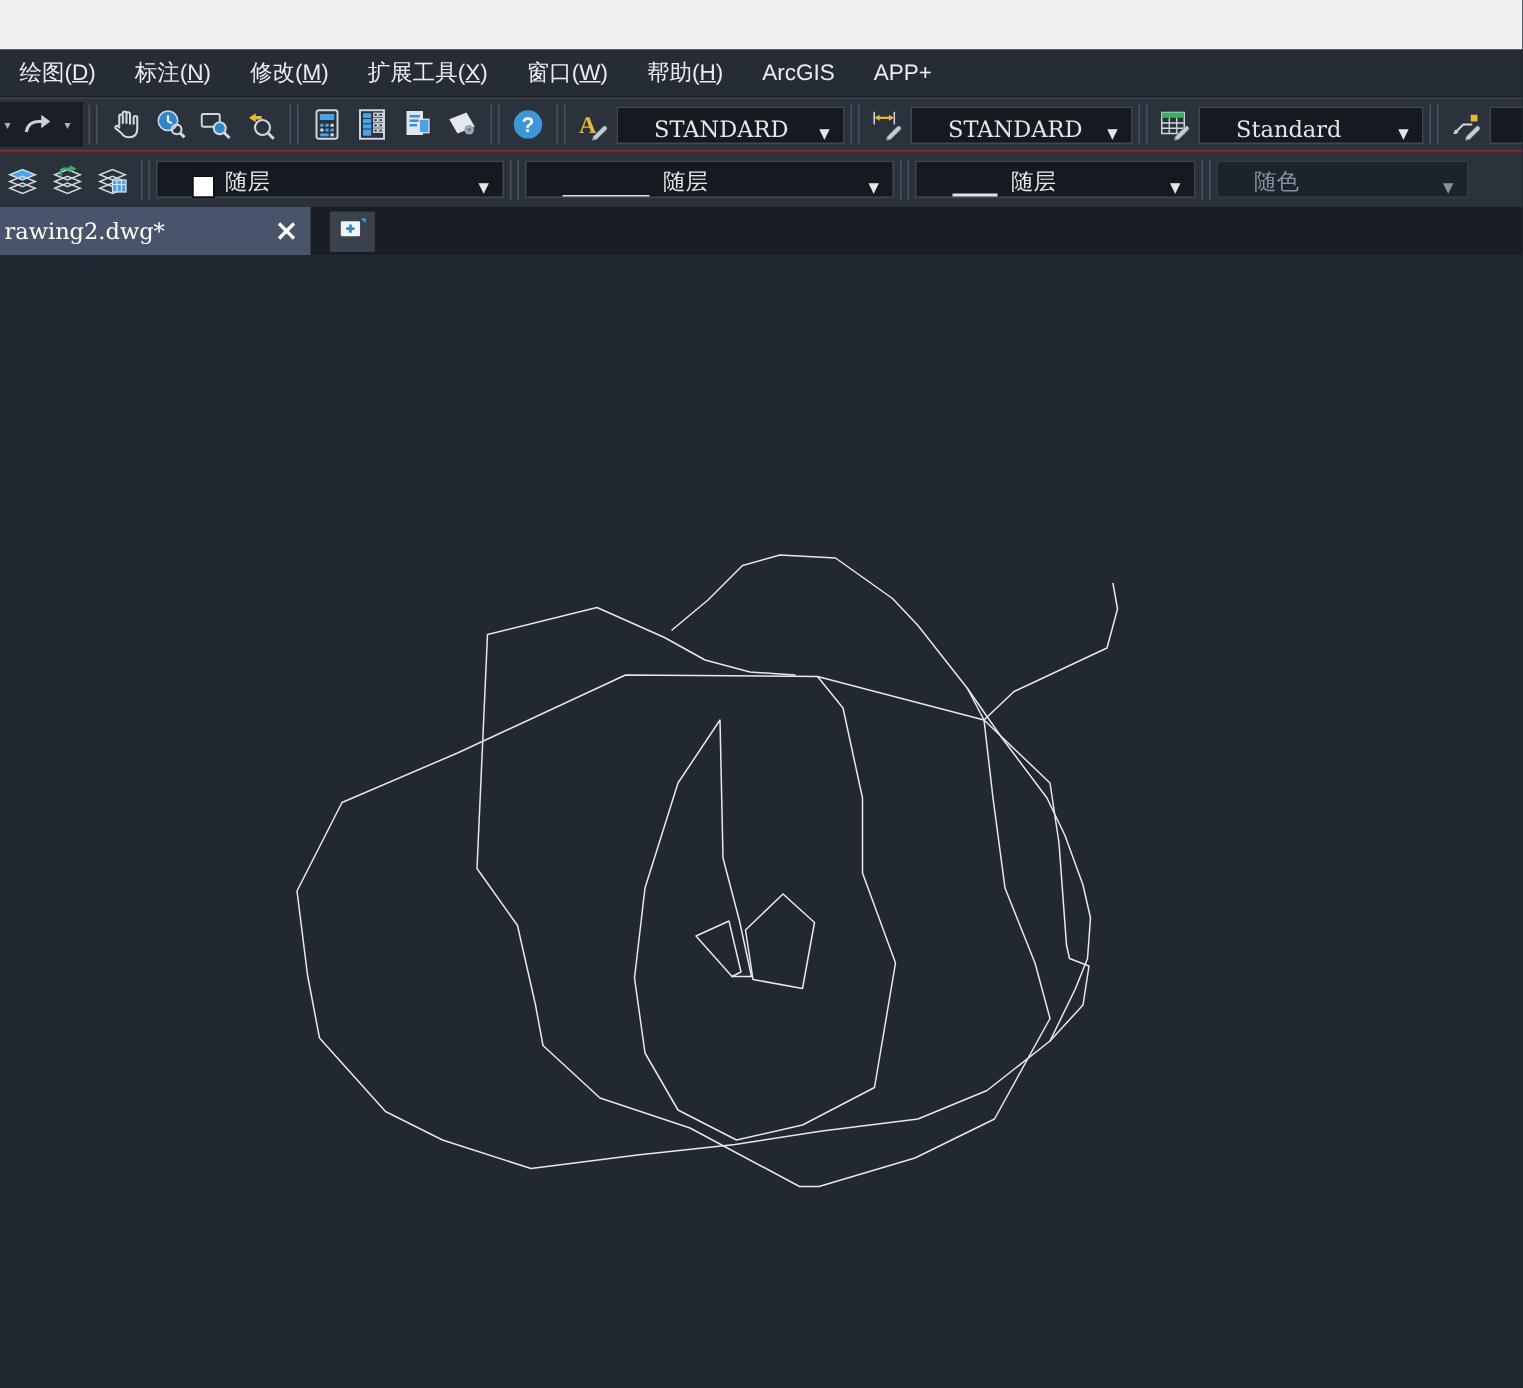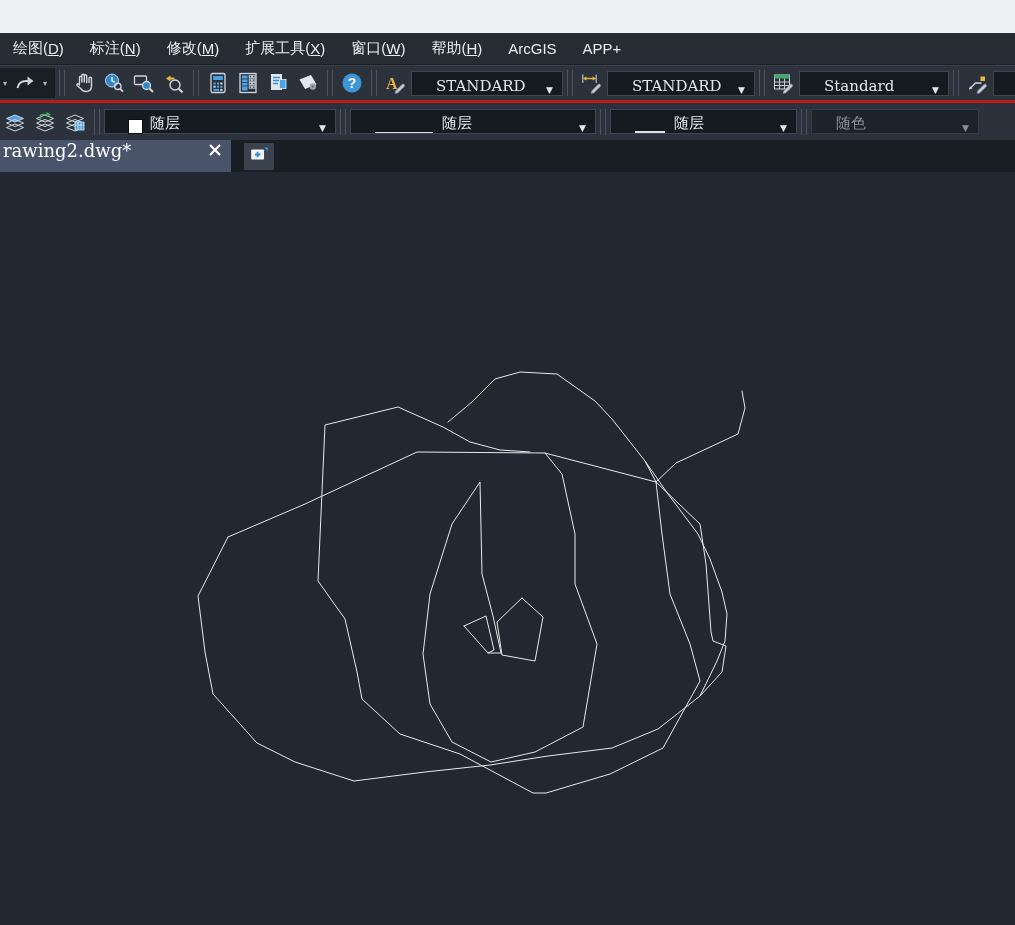--- a/index.html
+++ b/index.html
@@ -10,38 +10,38 @@
   }
   .top-strip{height:33px;background:#eff0f2}
   
   .menubar{height:31px;background:#262c34;display:flex;align-items:flex-end;
     color:#e9edf1;font-size:15px;border-bottom:1px solid #1b2026}
   .menu-item{padding:0 13px;height:100%;display:flex;align-items:center;white-space:nowrap;cursor:default}
   .menu-item .key{text-decoration:underline}
   
   .toolbar{background:#2b323c;display:flex;align-items:center}
   #toolbar1{height:34px;border-top:1px solid #39414c}
-  #toolbar2{height:37px;border-top:3px solid #b91c1c}
+  #toolbar2{height:37px;border-top:1px solid #b91c1c}
   .tbtn{width:30px;height:28px;display:flex;align-items:center;justify-content:center;flex:none}
   .sep{width:4px;height:26px;border-left:1px solid #4a535f;border-right:1px solid #4a535f;margin:0 4px;flex:none}
   .redo-group{display:flex;align-items:center;background:#1a1f26;height:30px;padding:0 4px 0 0;flex:none;border-right:1px solid #161a20}
   .mini-arrow{color:#aab3bc;font-size:8px;padding:0 3px}
   .combo{height:25px;background:#151a21;border:1px solid #3e4753;display:flex;align-items:flex-end;
     padding:0 2px 0 24px;color:#e2e7ec;font-family:"DejaVu Serif",serif;font-size:15px;flex:none;box-sizing:border-box}
   .combo .value{white-space:nowrap;overflow:hidden}
   .combo .arrow{margin-left:auto;color:#e2e7ec;font-size:9px;padding:0 7px;flex:none}
   .combo.disabled{color:#8792a0;background:#1d232b;border-color:#343c46}
   .combo.disabled .arrow{color:#8792a0}
   .swatch{width:13px;height:13px;background:#fff;margin-right:8px;outline:1px solid #0b0e12;flex:none}
   .lineglyph{height:0;border-top:1px solid #dde2e7;margin-right:9px;flex:none}
   .lineglyph.thick{border-top-width:2px}
   
   .tabbar{height:32px;background:#191e24;display:flex;align-items:center}
-  .tab{width:231px;height:32px;background:#49536a;display:flex;
-    color:#fff;font-family:"DejaVu Serif",serif;font-size:18px;padding-left:3px;box-sizing:border-box;flex:none}
+  .tab{width:207px;height:32px;background:#49536a;display:flex;align-items:center;
+    color:#fff;font-family:"DejaVu Serif",serif;font-size:15px;padding-left:3px;box-sizing:border-box;flex:none}
   .tab .label{white-space:nowrap;overflow:hidden}
   .tab-close{margin-left:auto;margin-right:6px;width:20px;height:20px;flex:none;cursor:pointer}
   .newtab{width:30px;height:27px;background:#3a424d;margin-left:13px;display:flex;align-items:center;justify-content:center;flex:none;border-radius:1px}
   
   .canvas{position:relative;width:1015px;height:757px;background:#222831}
   .canvas svg{display:block}
   .canvas polyline{fill:none;stroke-width:1;stroke-linejoin:round;stroke-linecap:round}
 </style>
 </head>
 <body>

